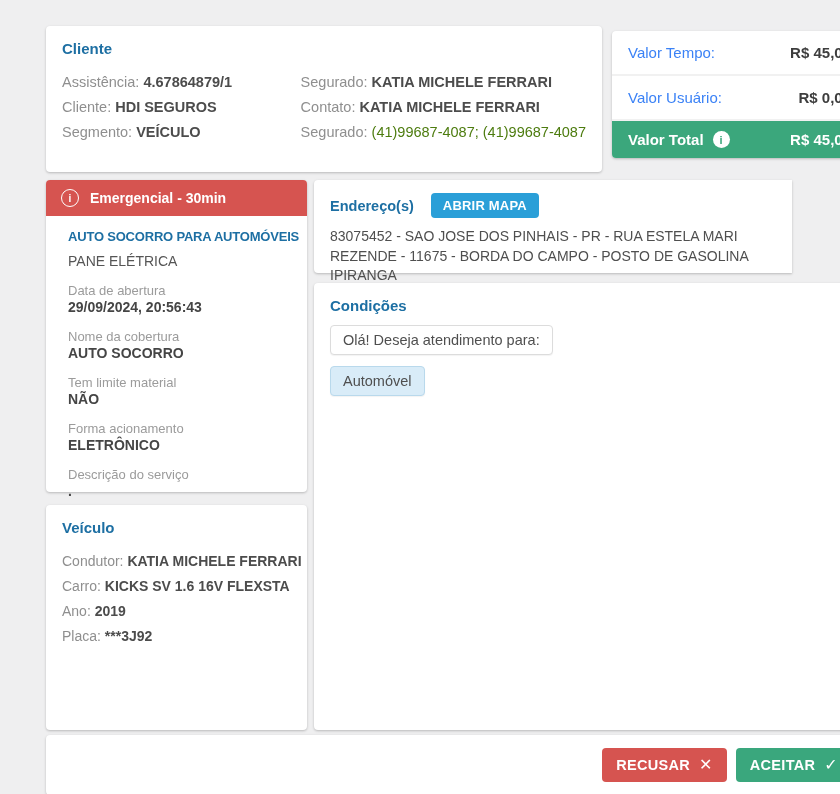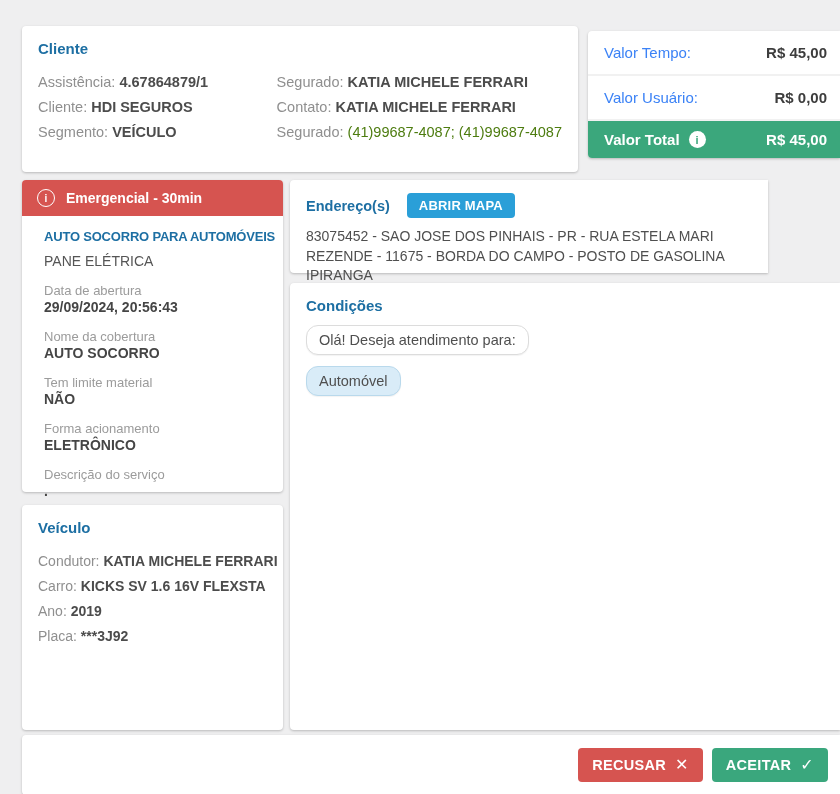--- a/index.html
+++ b/index.html
@@ -8,20 +8,21 @@
     background:#efeff0;
     font-family:"Liberation Sans", sans-serif;
     -webkit-font-smoothing:antialiased;
   }
   .screen { position:relative; width:840px; height:794px; }
 
   .card {
     position:absolute; background:#fff; border-radius:4px;
     box-shadow:0 1px 3px rgba(0,0,0,0.16), 0 1px 2px rgba(0,0,0,0.08);
     box-sizing:border-box;
+    margin-left:24px;
   }
 
   
   .client-card { left:22px; top:26px; width:556px; height:146px; padding:14px 16px; }
   .sec-title { margin:0; color:#1d6fa3; font-size:15px; font-weight:700; }
   .client-cols { display:flex; margin-top:13px; }
   .ccol-1 { width:284px; }
   .ccol-2 { flex:1; }
   .frow { font-size:14.5px; line-height:25px; color:#8f8f8f; white-space:nowrap; }
   .frow .val { color:#4c4c4c; font-weight:600; }
@@ -64,21 +65,21 @@
   .address-card { left:290px; top:180px; width:478px; height:93px; border-radius:4px 0 0 4px; padding:13px 16px; }
   .addr-head { display:flex; align-items:center; gap:17px; }
   .addr-title { margin:0; color:#1d6fa3; font-weight:700; font-size:14.5px; }
   .map-btn { background:#2a9fd8; color:#fff; border:none; border-radius:4px; font-family:inherit;
              font-weight:700; font-size:13px; letter-spacing:.2px; padding:5px 12px; cursor:pointer; }
   .addr-text { margin-top:9px; font-size:14px; color:#4f4f4f; line-height:1.4; }
 
   
   .conditions-card { left:290px; top:283px; width:550px; height:447px; border-radius:4px 0 0 4px; padding:14px 16px; }
   .bubble-line { margin-top:11px; }
-  .bubble { display:inline-block; border:1px solid #dcdcdc; background:#fff; border-radius:12px;
+  .bubble { display:inline-block; border:1px solid #dcdcdc; background:#fff; border-radius:4px;
             padding:6px 12px; font-size:14.5px; color:#4f4f4f; box-shadow:0 1px 1px rgba(0,0,0,0.05); }
   .bubble.reply { background:#d9ecf8; border-color:#b9d9ec; }
 
   
   .footer-bar { left:22px; top:735px; width:818px; height:60px; border-radius:4px 0 0 4px;
                 display:flex; align-items:center; justify-content:flex-end; gap:9px; padding-right:12px; }
   .btn { height:34px; border:none; border-radius:4px; color:#fff; font-family:inherit;
          font-weight:700; font-size:14.5px; letter-spacing:.3px; display:inline-flex;
          align-items:center; gap:9px; padding:0 14px; cursor:pointer; }
   .btn-refuse { background:#d65450; }

